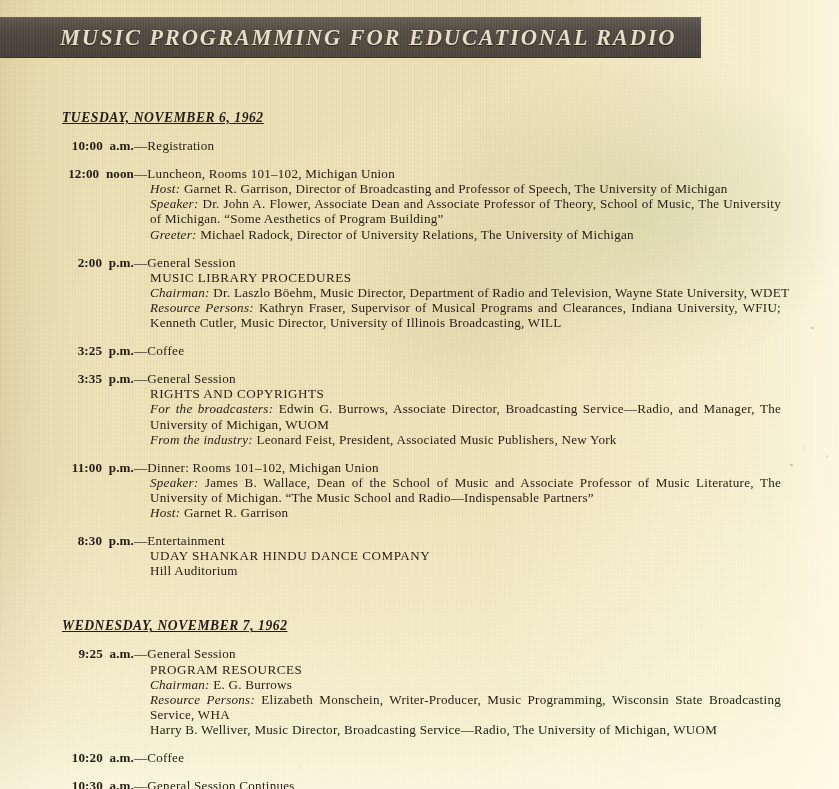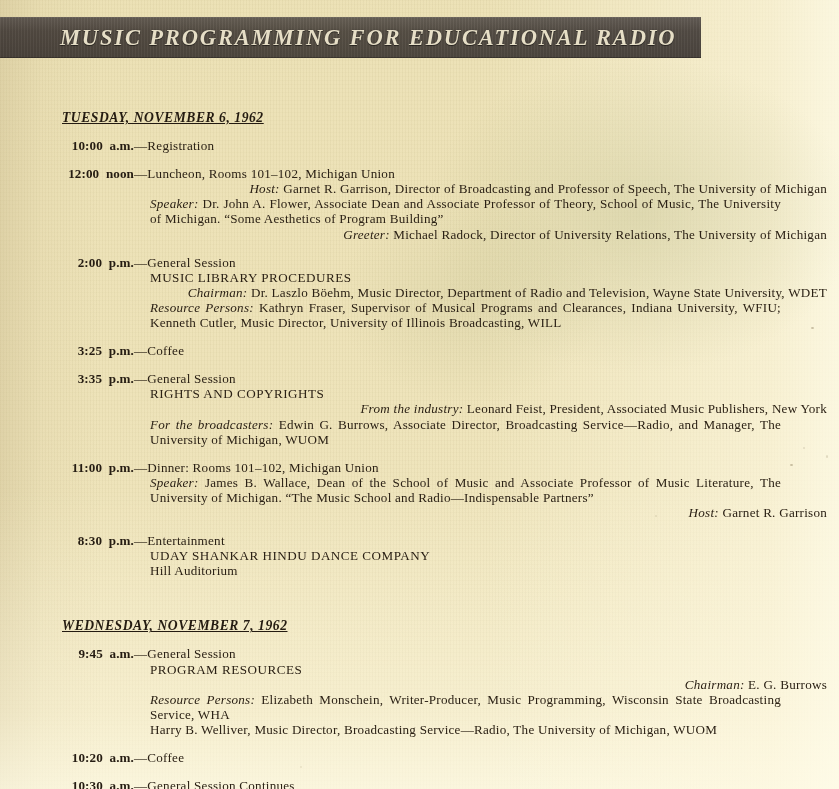--- a/index.html
+++ b/index.html
@@ -114,21 +114,21 @@
   .dash-label {
     letter-spacing: 0.25px;
   }
 
   .sub {
     margin-left: 88px;
     letter-spacing: 0.25px;
     text-align: justify;
     padding-right: 58px;
   }
-  .sub.nojust { text-align: right; padding-right: 12px; }
+  .sub.nojust { text-align: left; padding-right: 4px; }
   .sub .role {
     font-style: italic;
   }
   .caps {
     margin-left: 88px;
     letter-spacing: 0.5px;
   }
   .wide-gap { letter-spacing: 0.5px; }
 
   .hang { margin-left: 88px; letter-spacing: 0.25px; }
@@ -182,22 +182,22 @@
       <div class="entry-head">
         <span class="time"><span>3:25</span>&nbsp;&nbsp;<span>p.m.</span></span><span class="dash-label">—Coffee</span>
       </div>
     </div>
 
     <div class="entry">
       <div class="entry-head">
         <span class="time"><span>3:35</span>&nbsp;&nbsp;<span>p.m.</span></span><span class="dash-label">—General Session</span>
       </div>
       <div class="caps">RIGHTS AND COPYRIGHTS</div>
+      <div class="sub"><span class="role">For the broadcasters:</span><span> Edwin G. Burrows, Associate Director, Broadcasting Service—Radio, and Manager, The University of Michigan, WUOM</span></div>
       <div class="sub nojust"><span class="role">From the industry:</span><span> Leonard Feist, President, Associated Music Publishers, New York</span></div>
-      <div class="sub"><span class="role">For the broadcasters:</span><span> Edwin G. Burrows, Associate Director, Broadcasting Service—Radio, and Manager, The University of Michigan, WUOM</span></div>
     </div>
 
     <div class="entry">
       <div class="entry-head">
         <span class="time"><span>11:00</span>&nbsp;&nbsp;<span>p.m.</span></span><span class="dash-label">—Dinner: Rooms 101–102, Michigan Union</span>
       </div>
       <div class="sub"><span class="role">Speaker:</span><span> James B. Wallace, Dean of the School of Music and Associate Professor of Music Literature, The University of Michigan. “The Music School and Radio—Indispensable Partners”</span></div>
       <div class="sub nojust"><span class="role">Host:</span><span> Garnet R. Garrison</span></div>
     </div>
 
@@ -206,21 +206,21 @@
         <span class="time"><span>8:30</span>&nbsp;&nbsp;<span>p.m.</span></span><span class="dash-label">—Entertainment</span>
       </div>
       <div class="caps wide-gap">UDAY SHANKAR   HINDU DANCE COMPANY</div>
       <div class="hang">Hill Auditorium</div>
     </div>
 
     <div class="day-heading" id="day-wednesday-heading">WEDNESDAY, NOVEMBER 7, 1962</div>
 
     <div class="entry">
       <div class="entry-head">
-        <span class="time"><span>9:45</span>&nbsp;&nbsp;<span>a.m.</span></span><span class="dash-label">—General Session</span>
+        <span class="time"><span>9:25</span>&nbsp;&nbsp;<span>a.m.</span></span><span class="dash-label">—General Session</span>
       </div>
       <div class="caps">PROGRAM RESOURCES</div>
       <div class="sub nojust"><span class="role">Chairman:</span><span> E. G. Burrows</span></div>
       <div class="sub"><span class="role">Resource Persons:</span><span> Elizabeth Monschein, Writer-Producer, Music Programming, Wisconsin State Broadcasting Service, WHA</span></div>
       <div class="hang">Harry B. Welliver, Music Director, Broadcasting Service—Radio, The University of Michigan, WUOM</div>
     </div>
 
     <div class="entry">
       <div class="entry-head">
         <span class="time"><span>10:20</span>&nbsp;&nbsp;<span>a.m.</span></span><span class="dash-label">—Coffee</span>

